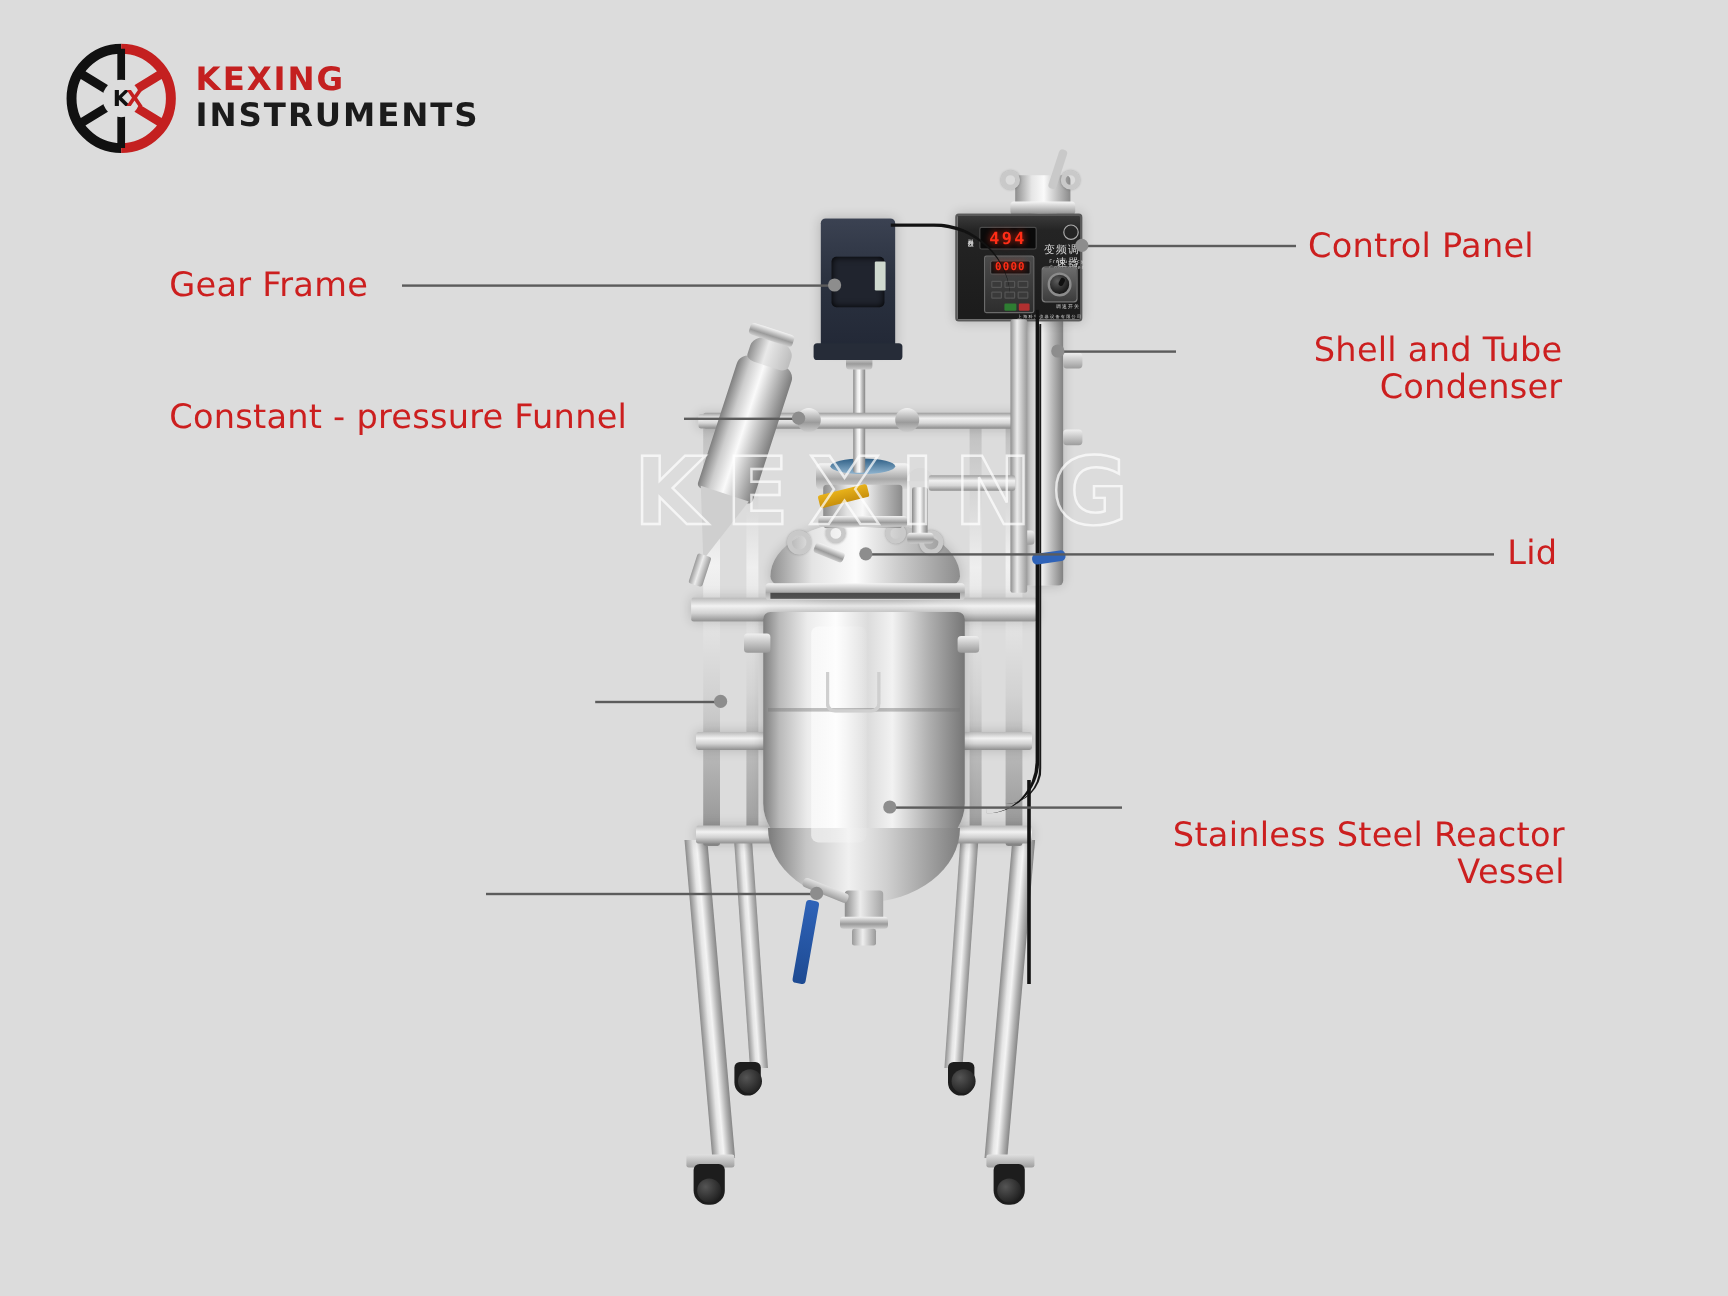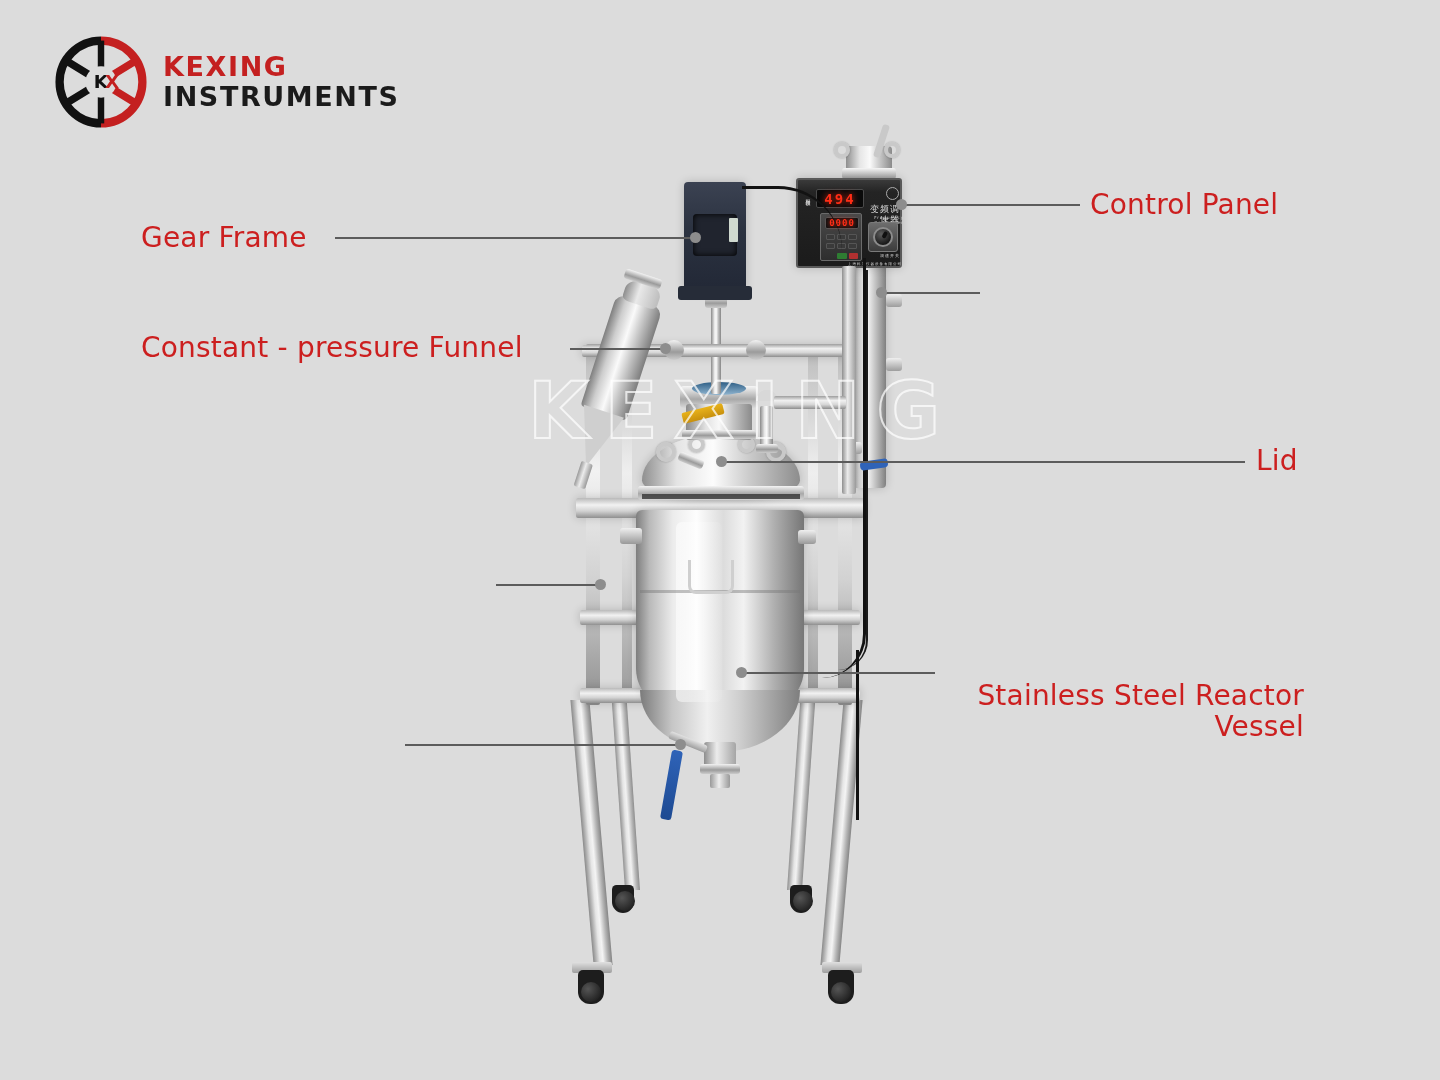--- a/index.html
+++ b/index.html
@@ -328,20 +328,22 @@
   <div class="leader" style="left:496px; top:584px; width:104px;"></div>
   <div class="dot" style="left:595px; top:579px;"></div>
 
   <div class="leader" style="left:405px; top:744px; width:275px;"></div>
   <div class="dot" style="left:675px; top:739px;"></div>
 
   <div class="lbl left-al" style="left:1090px; top:189px;">Control Panel</div>
   <div class="leader" style="left:900px; top:204px; width:180px;"></div>
   <div class="dot" style="left:896px; top:199px;"></div>
 
+  <div class="lbl right-al" style="left:990px; top:276px; width:312px;">Shell and Tube
+Condenser</div>
   <div class="leader" style="left:880px; top:292px; width:100px;"></div>
   <div class="dot" style="left:876px; top:287px;"></div>
 
   <div class="lbl left-al" style="left:1256px; top:445px;">Lid</div>
   <div class="leader" style="left:720px; top:461px; width:525px;"></div>
   <div class="dot" style="left:716px; top:456px;"></div>
 
   <div class="lbl right-al" style="left:946px; top:680px; width:358px;">Stainless Steel Reactor
 Vessel</div>
   <div class="leader" style="left:740px; top:672px; width:195px;"></div>

